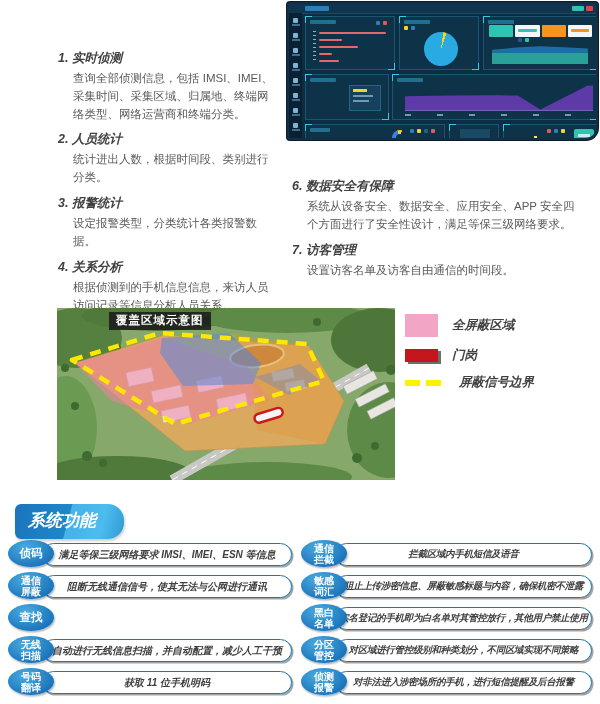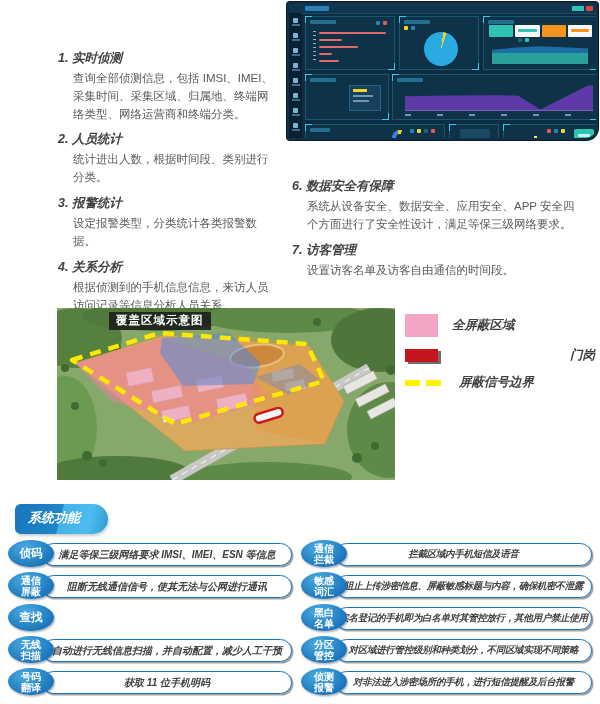--- a/index.html
+++ b/index.html
@@ -82,21 +82,21 @@
   
   #legend{left:405px;top:314px;width:190px;}
   .leg-item{display:flex;align-items:center;margin-bottom:10px;}
   .leg-sw{width:33px;height:23px;flex:0 0 33px;}
   .leg-gate{width:30px;height:13px;flex:0 0 33px;box-shadow:3px 2px 0 #6D6E70;box-sizing:border-box;}
   .leg-dashwrap{flex:0 0 40px;display:flex;gap:6px;}
   .leg-dash{width:15px;height:6px;background:#FFF200;}
   .leg-lb{margin-left:14px;font-weight:bold;font-style:italic;font-size:12.5px;color:#414042;}
 
   
-  #sf-ribbon{left:15px;top:504px;color:#fff;font-weight:bold;font-style:italic;font-size:13px;
+  #sf-ribbon{left:15px;top:504px;color:#fff;font-weight:bold;font-style:italic;font-size:17px;
     padding:5px 28px 7px 13px;border-radius:6px 16px 16px 6px;
     background:linear-gradient(105deg,#1B75BC 0%,#1E86C9 48%,#45B2E8 49%,#4CBCEE 78%,#2E9AD3 100%);
     box-shadow:1px 2px 3px rgba(0,0,0,.2);}
   .sf-col{position:absolute;top:540px;}
   #sf-left{left:8px;width:287px;}
   #sf-right{left:301px;width:294px;}
   .sf-row{position:relative;height:27px;margin-bottom:5px;}
   .sf-box{position:absolute;left:34px;right:3px;top:3px;height:21px;background:#fff;
     border:1.6px solid #1B75BC;border-radius:12px;box-shadow:1.5px 1.5px 0 rgba(88,89,91,.55);
     display:flex;align-items:center;justify-content:center;
@@ -315,21 +315,21 @@
     <rect x="197" y="103" width="29" height="9" rx="4.5" fill="#F5F5F5" stroke="#CC1A1A" stroke-width="2.5" transform="rotate(-17 211 107)"></rect>
   </svg>
   <div id="map-badge">覆盖区域示意图</div>
 </div>
 
 <div id="legend" class="abs">
   <div class="leg-item">
     <span class="leg-sw" style="background:#F2A5C4;"></span>
     <span class="leg-lb">全屏蔽区域</span>
   </div>
-  <div class="leg-item" style="margin-top:3px;justify-content:space-between;">
+  <div class="leg-item" style="margin-top:3px;">
     <span class="leg-gate" style="background:#C4161C;"></span>
     <span class="leg-lb">门岗</span>
   </div>
   <div class="leg-item" style="margin-top:6px;">
     <span class="leg-dashwrap">
         <span class="leg-dash"></span>
         <span class="leg-dash"></span>
       </span>
     <span class="leg-lb">屏蔽信号边界</span>
   </div>

